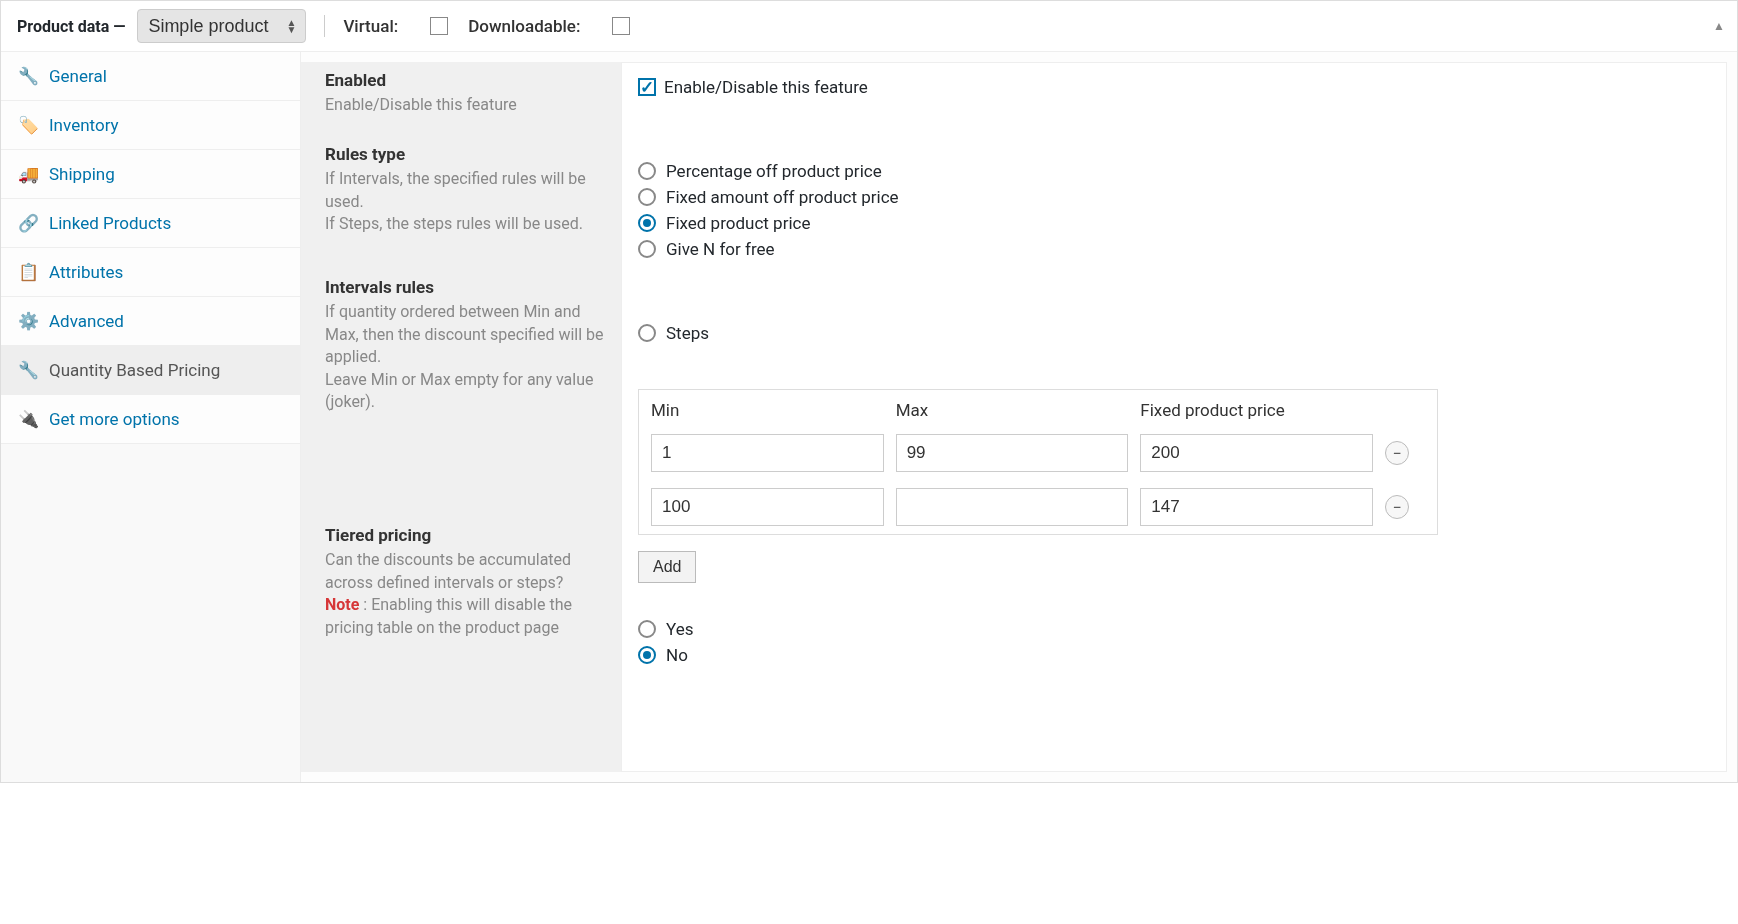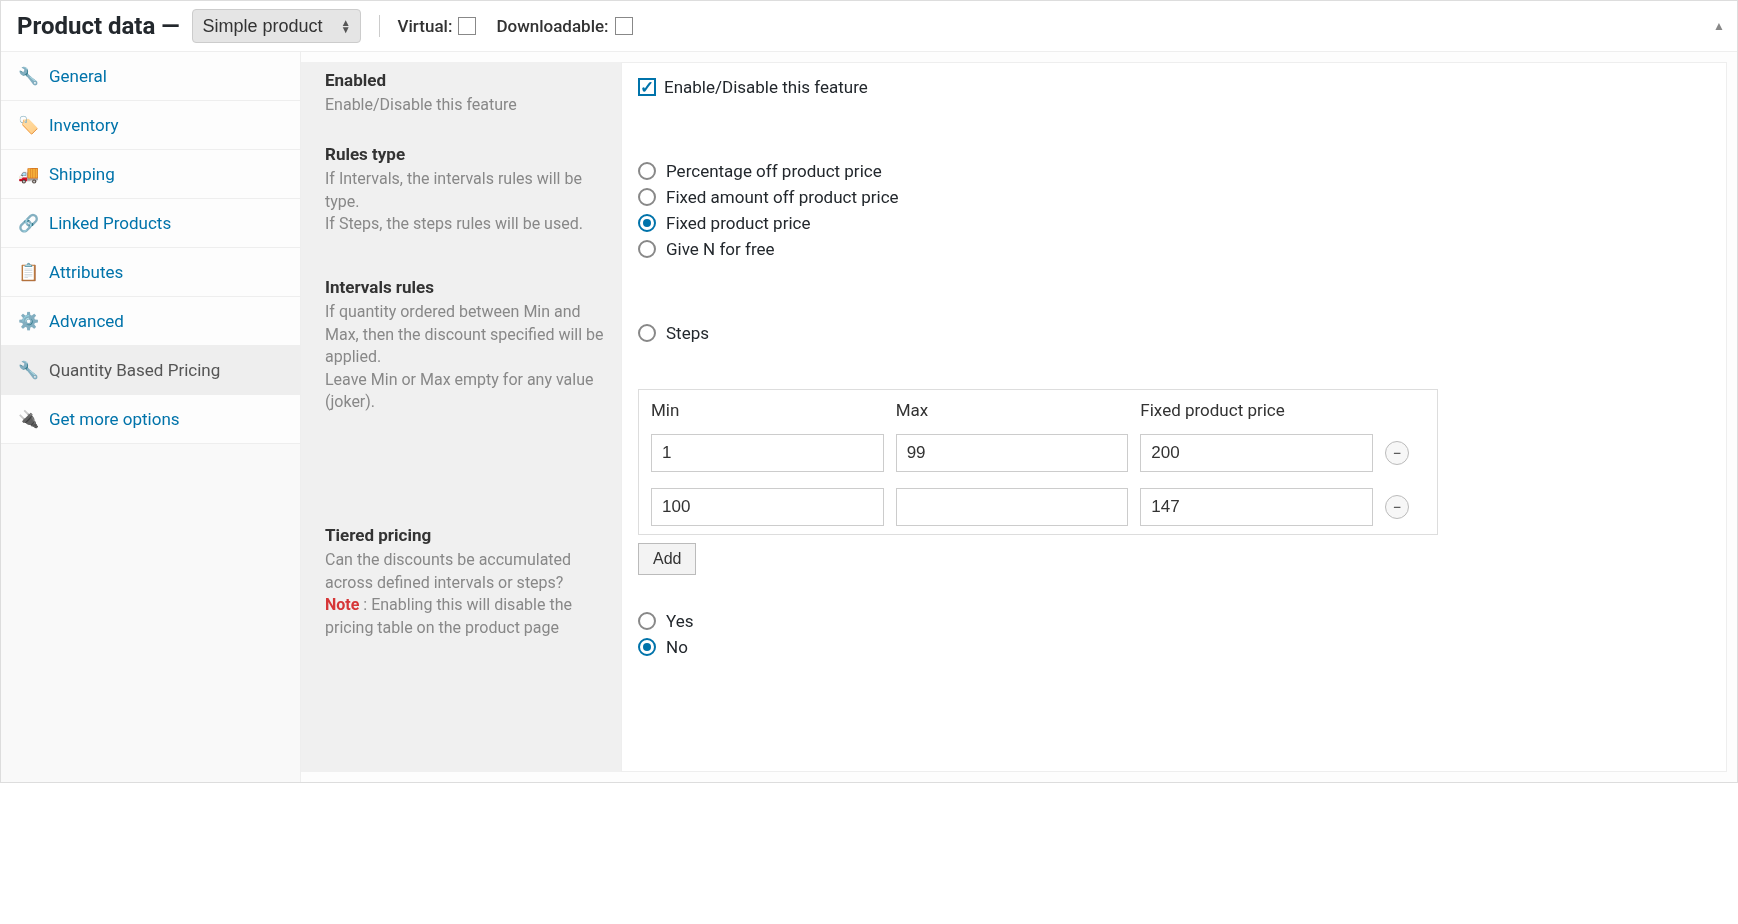--- a/index.html
+++ b/index.html
@@ -15,21 +15,21 @@
   }
   .panel-header {
     display: flex;
     align-items: center;
     padding: 8px 16px;
     background: #fff;
     border-bottom: 1px solid #eee;
     position: relative;
   }
   .panel-title {
-    font-size: 24px;
+    font-size: 16px;
     font-weight: 700;
     color: #23282d;
   }
   .product-type-select {
     margin-left: 12px;
     position: relative;
   }
   .product-type-select select {
     font-size: 18px;
     padding: 6px 36px 6px 10px;
@@ -56,20 +56,21 @@
     height: 22px;
     background: #ccc;
     margin: 0 18px;
   }
   .chk-label {
     font-size: 17px;
     font-weight:500;
     display:flex;
     align-items:center;
     margin-right: 20px;
+    gap: 26px;
   }
   .chk-box {
     width:18px;
     height:18px;
     border:1px solid #888;
     margin-left:6px;
     display:inline-block;
     position:relative;
   }
   .collapse-toggle {
@@ -177,21 +178,21 @@
     font-size:17px;
     color:#333;
   }
   .remove-btn {
     width:24px;height:24px;border-radius:50%;
     border:1px solid #bbb;background:#f7f7f7;
     display:flex;align-items:center;justify-content:center;
     font-size:16px;color:#555;cursor:pointer;
   }
   .add-btn {
-    margin-top:8px;
+    margin-top:16px;
     padding:6px 14px;
     border:1px solid #bbb;
     background:#f3f3f3;
     font-size:16px;
     cursor:pointer;
     color:#333;
   }
   .fields-spacer-md { height: 52px; }
 </style>
 </head>
@@ -261,21 +262,21 @@
 
     <div class="content">
 
       <div class="desc-col">
         <div class="setting-block">
           <div class="setting-title">Enabled</div>
           <div class="setting-desc">Enable/Disable this feature</div>
         </div>
         <div class="setting-block" style="min-height:105px">
           <div class="setting-title">Rules type</div>
-          <div class="setting-desc" style="white-space:pre-line">If Intervals, the intervals rules will be type.
+          <div class="setting-desc" style="white-space:pre-line">If Intervals, the specified rules will be used.
 If Steps, the steps rules will be used.</div>
         </div>
         <div class="setting-block" style="min-height:220px">
           <div class="setting-title">Intervals rules</div>
           <div class="setting-desc" style="white-space:pre-line">If quantity ordered between Min and Max, then the discount specified will be applied.
 Leave Min or Max empty for any value (joker).</div>
         </div>
         <div class="setting-block">
           <div class="setting-title">Tiered pricing</div>
           <div class="setting-desc">

